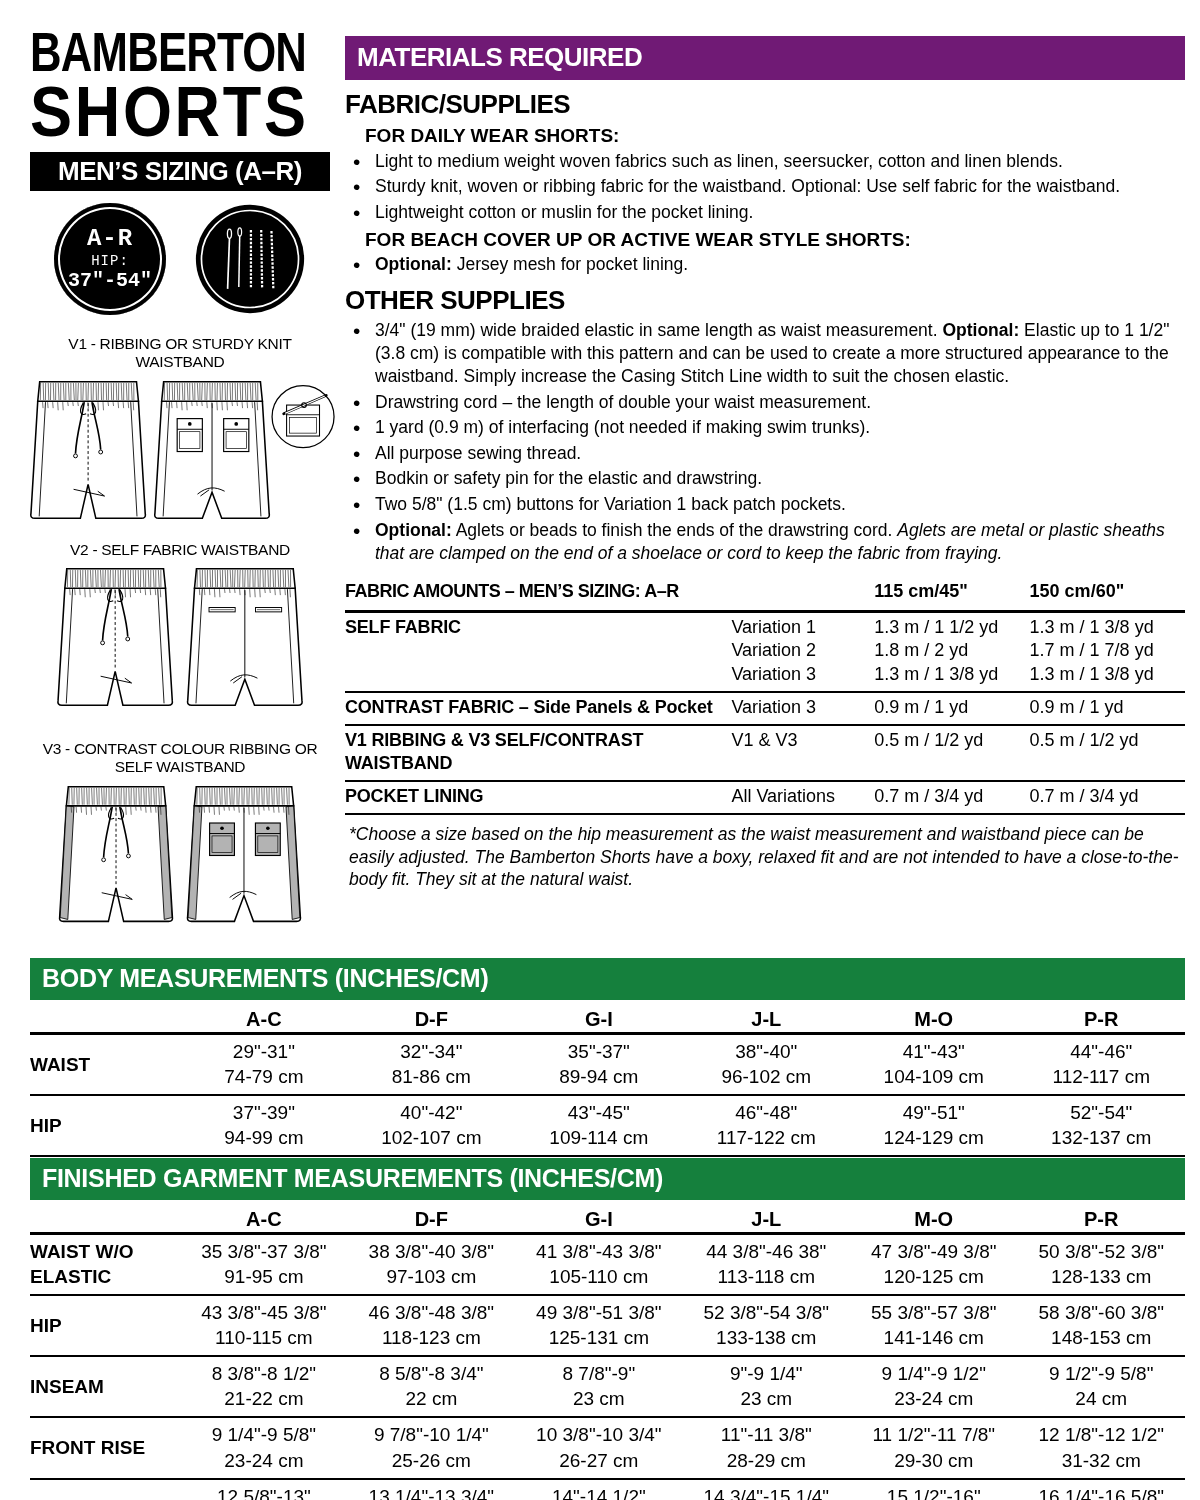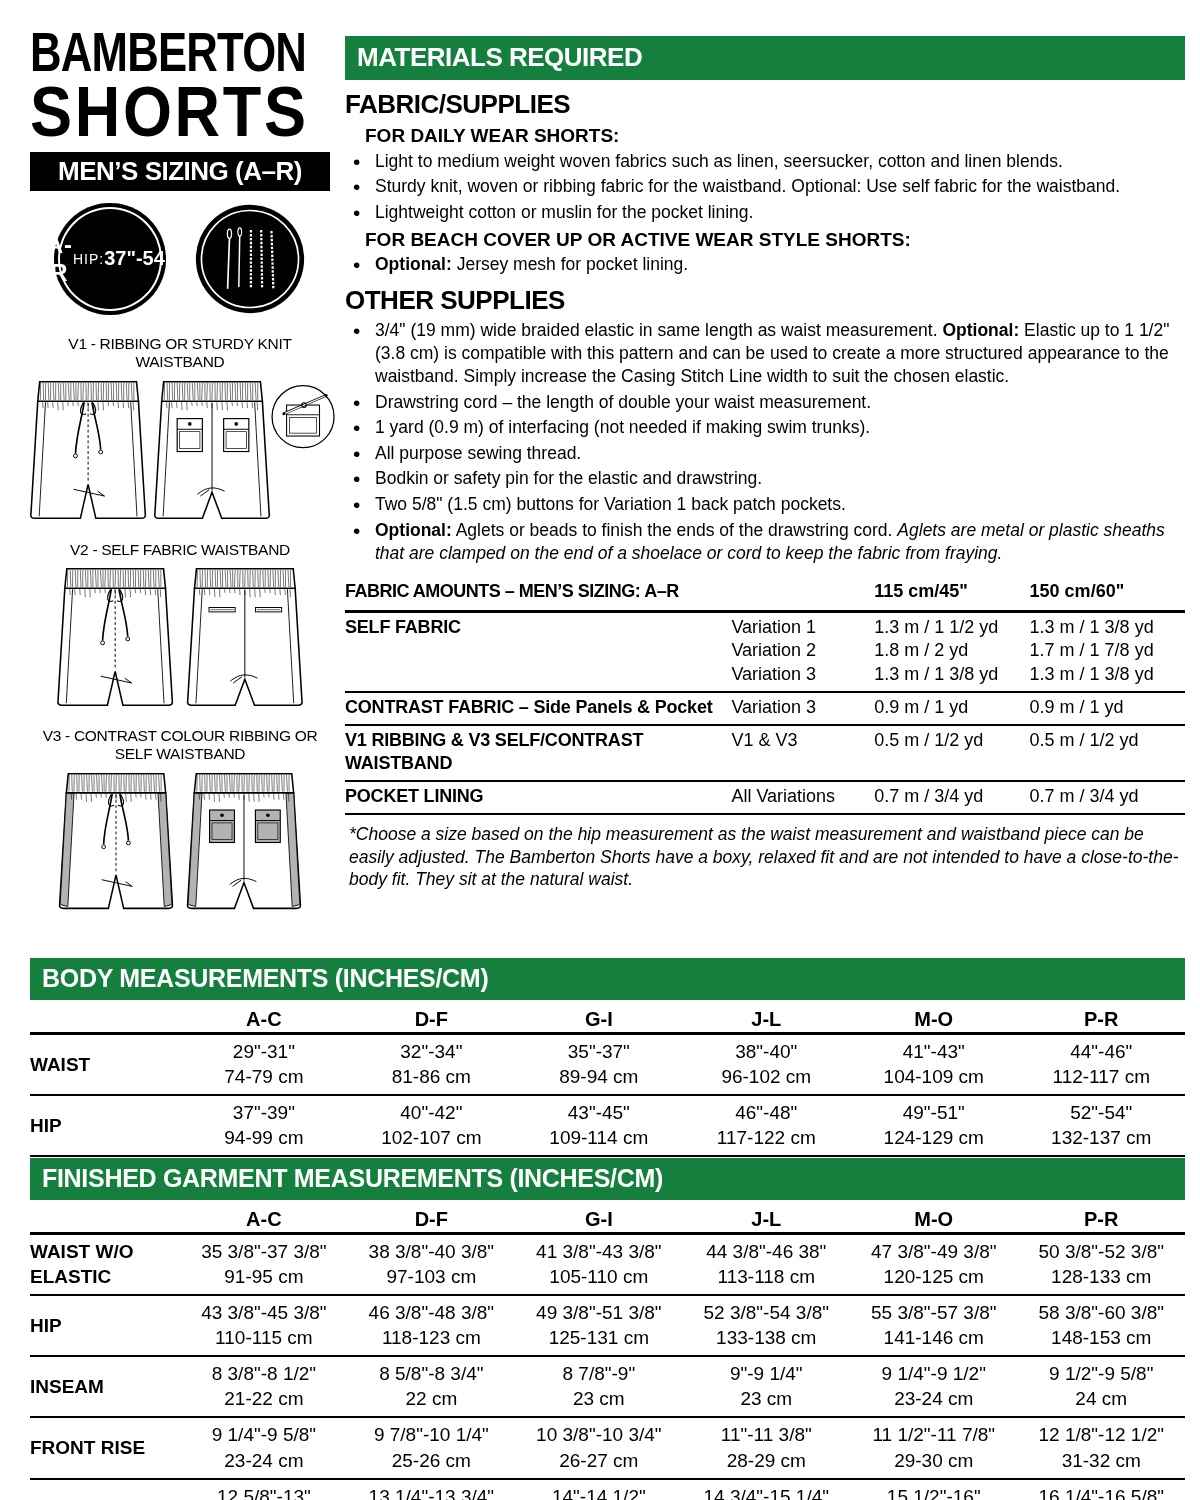--- a/index.html
+++ b/index.html
@@ -10,32 +10,32 @@
   
   .left-col{position:absolute;left:30px;top:26px;width:300px;}
   .brand{line-height:0.92;}
   .brand .t1{font-size:56px;font-weight:bold;letter-spacing:-1px;transform:scaleX(0.78);transform-origin:left;white-space:nowrap;}
   .brand .t2{font-size:70px;font-weight:bold;letter-spacing:3px;transform:scaleX(0.90);transform-origin:left;white-space:nowrap;margin-top:2px;}
   .sizing-bar{background:#000;color:#fff;font-weight:bold;font-size:26px;text-align:center;
               padding:4px 0;margin-top:8px;letter-spacing:-0.5px;}
   .badges{display:flex;justify-content:center;gap:28px;margin-top:12px;}
   .badge-circle{width:112px;height:112px;border-radius:50%;background:#000;color:#fff;
                 box-shadow:inset 0 0 0 4px #000, inset 0 0 0 6px #fff;
-                display:flex;flex-direction:row;align-items:center;justify-content:center;
-                font-family:Liberation Sans, sans-serif;text-align:center;}
+                display:flex;flex-direction:column;align-items:center;justify-content:center;
+                font-family:Liberation Mono, monospace;text-align:center;}
   .badge-circle .b1{font-size:24px;font-weight:bold;letter-spacing:1px;}
   .badge-circle .b2{font-size:14px;margin-top:1px;letter-spacing:1px;}
   .badge-circle .b3{font-size:20px;font-weight:bold;}
   .v-section{margin-top:16px;text-align:center;}
   .v-label{font-weight:normal;font-size:15.5px;line-height:1.15;letter-spacing:-0.3px;}
   .v-draw{margin-top:5px;}
 
   
   .right-col{position:absolute;left:345px;top:36px;width:840px;}
-  .mat-bar{background:#15803d;color:#fff;font-weight:bold;font-size:26px;padding:6px 0 7px 12px;letter-spacing:-0.5px;}
+  .mat-bar{background:#701a75;color:#fff;font-weight:bold;font-size:26px;padding:6px 0 7px 12px;letter-spacing:-0.5px;}
   .h2{font-weight:bold;font-size:26px;margin:9px 0 1px 0;letter-spacing:-0.5px;}
   .sub-h{font-weight:bold;font-size:19px;margin:5px 0 1px 20px;}
   ul.bullets{list-style:none;margin:2px 0 4px 0;padding:0;}
   ul.bullets li{position:relative;padding-left:30px;font-size:17.5px;line-height:1.32;margin:2.5px 0;}
   ul.bullets li::before{content:"\2022";position:absolute;left:8px;top:-2px;font-size:21px;}
 
   .fabric-table{width:100%;border-collapse:collapse;table-layout:fixed;margin-top:12px;}
   .fabric-table td{vertical-align:top;font-size:18px;line-height:1.32;padding:3px 0 4px 0;}
   .fabric-table tr.f-head td{border-bottom:3.5px solid #000;padding-bottom:6px;vertical-align:bottom;}
   .fabric-table tr.f-row td{border-bottom:2.5px solid #000;}
@@ -388,21 +388,21 @@
             <line x1="48" y1="124" x2="57" y2="117.5" stroke="#000000" stroke-width="1"></line>
             <rect x="23" y="46" width="27" height="4.5" fill="#fff" stroke="#000000" stroke-width="1"></rect>
             <line x1="24.5" y1="48.2" x2="48.5" y2="48.2" stroke="#000000" stroke-width="0.6"></line>
             <rect x="71" y="46" width="27" height="4.5" fill="#fff" stroke="#000000" stroke-width="1"></rect>
             <line x1="72.5" y1="48.2" x2="96.5" y2="48.2" stroke="#000000" stroke-width="0.6"></line>
           </g>
         </svg>
     </div>
   </div>
 
-  <div class="v-section" style="margin-top:10px;" data-interactable="false">
+  <div class="v-section" style="margin-top:23px;" data-interactable="false">
     <div class="v-label" data-interactable="false">
       <div data-interactable="false">V3 - CONTRAST COLOUR RIBBING OR</div>
       <div data-interactable="false">SELF WAISTBAND</div>
     </div>
     <div class="v-draw" data-interactable="false">
       <svg id="v3-svg" width="290" height="148" viewBox="0 0 290 155" data-interactable="false">
           <g transform="translate(18,0)" data-interactable="false">
             <path d="M8,26 L1,142 Q0,147 5,147 L52,147 L60,112 L68,147 L115,147 Q120,147 119,142 L112,26 Z" fill="#fff" stroke="#000000" stroke-width="1.6"></path>
             <path d="M8,26 L16,27 L9.5,145 L1.5,143 Z" fill="#b3b3b3" stroke="#000000" stroke-width="0.9"></path>
             <path d="M112,26 L104,27 L110.5,145 L118.5,143 Z" fill="#b3b3b3" stroke="#000000" stroke-width="0.9"></path>

